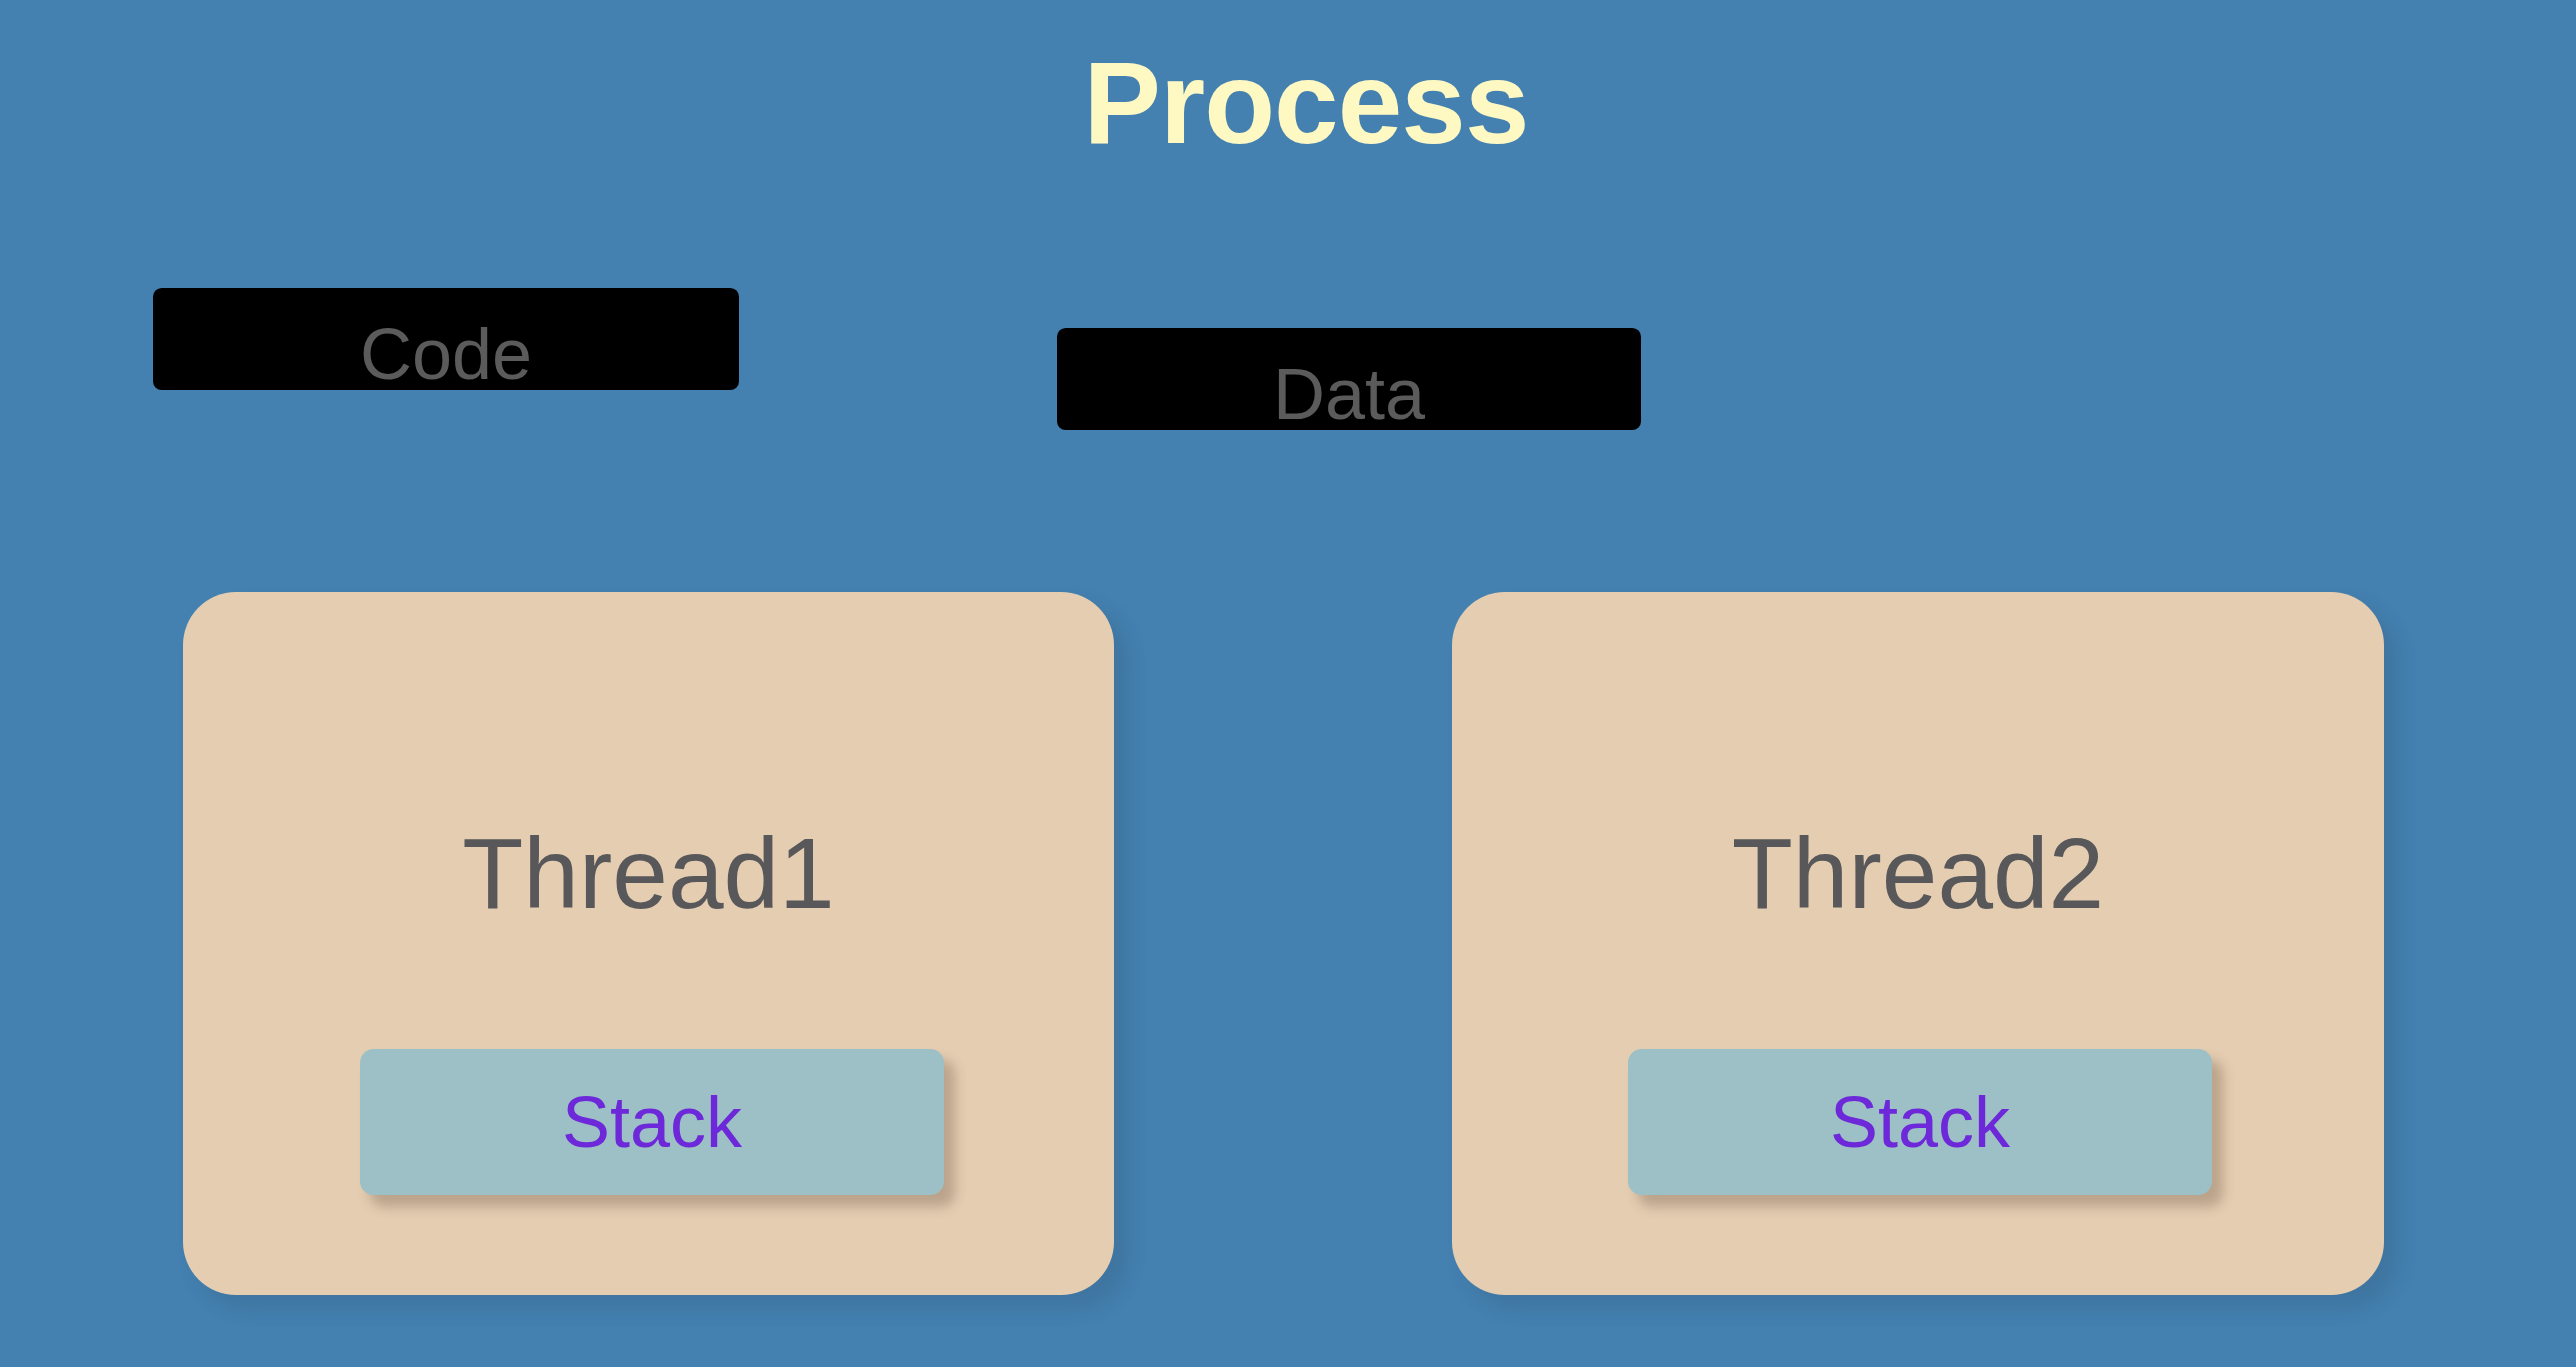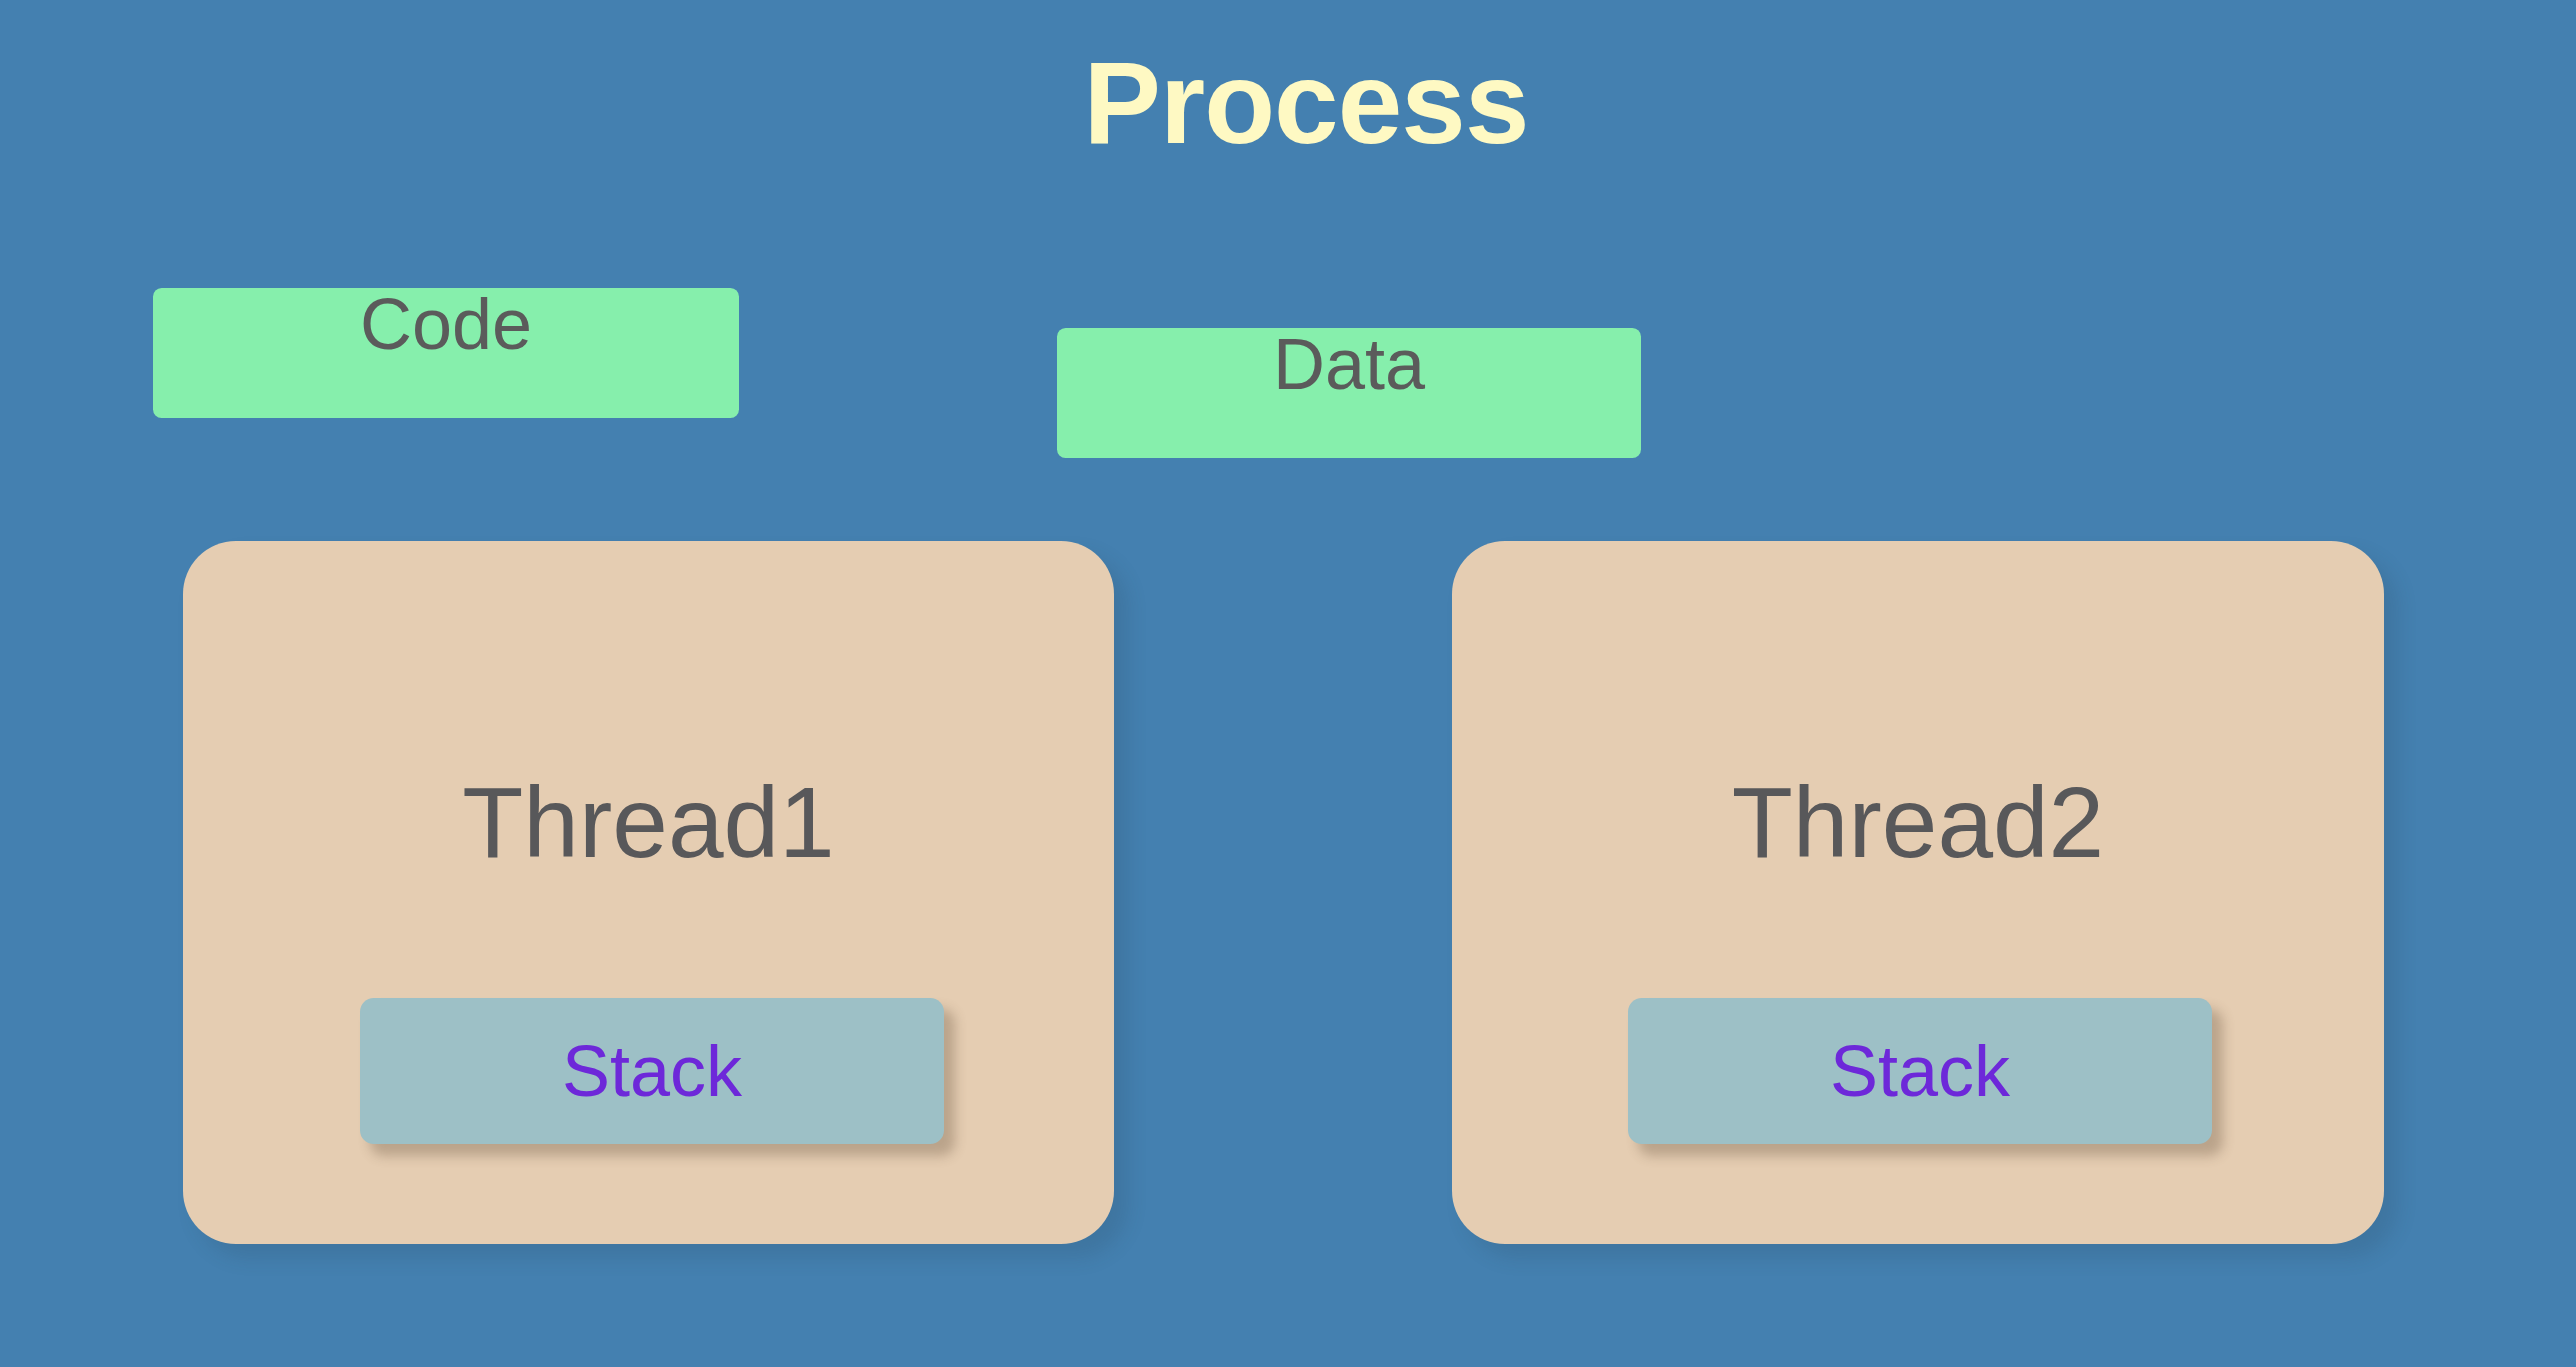--- a/index.html
+++ b/index.html
@@ -33,42 +33,42 @@
     line-height: 1.0;
     letter-spacing: -0.9px;
     white-space: nowrap;
     padding-left: 10px;
   }
 
   
   .segment-box {
     position: absolute;
     top: 288px;
-    height: 130px;
-    background: #86efac;
+    height: 102px;
+    background: #000000;
     border-radius: 8.6px;
     display: flex;
-    align-items: flex-start;
+    align-items: flex-end;
     justify-content: center;
   }
   .segment-label {
     color: #5b5b5b;
     font-size: 72px;
     font-weight: 400;
     line-height: 1;
     white-space: nowrap;
   }
   #seg-code { left: 153px;  width: 586px; }
   #seg-data { left: 1057px; width: 584px; margin-top: 40px; }
   #seg-heap { left: 1839px; width: 586px; }
 
   
   .thread-card {
     position: absolute;
-    top: 541px;
+    top: 592px;
     height: 703px;
     background: #e5cdb2;
     border-radius: 53px;
     box-shadow: 13.8px 13.8px 19px rgba(40, 60, 80, 0.16);
   }
   #thread-1 { left: 183px;  width: 931px; }
   #thread-2 { left: 1452px; width: 932px; text-decoration: underline; }
 
   .thread-label {
     position: absolute;

